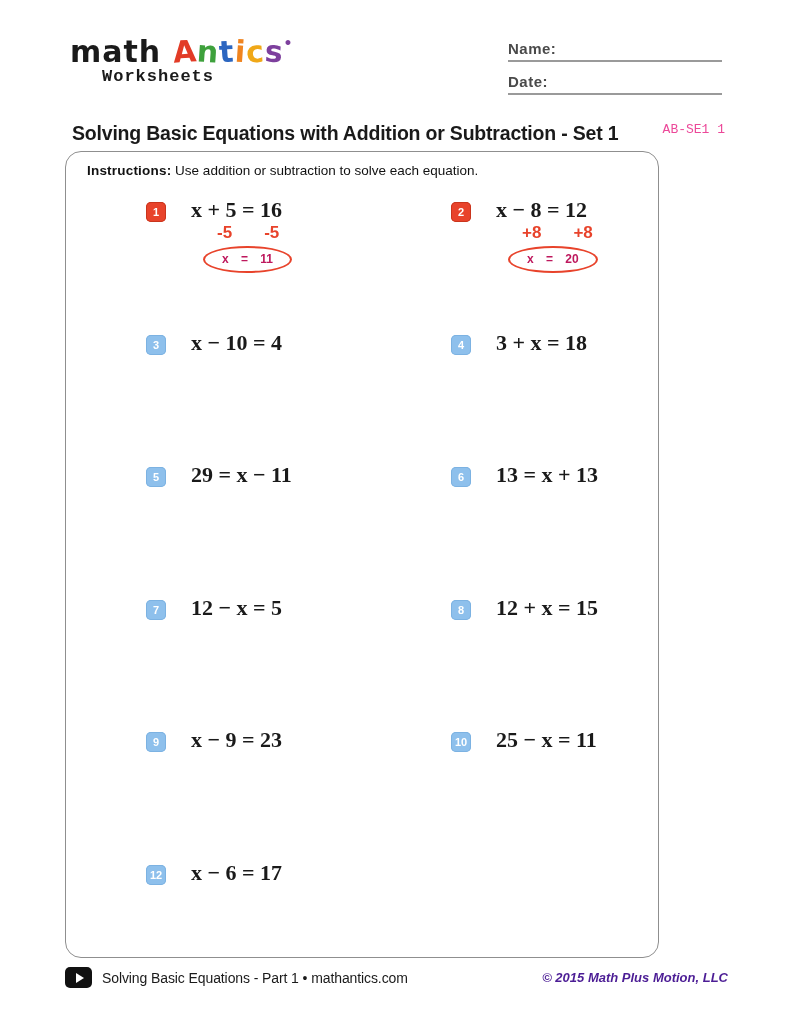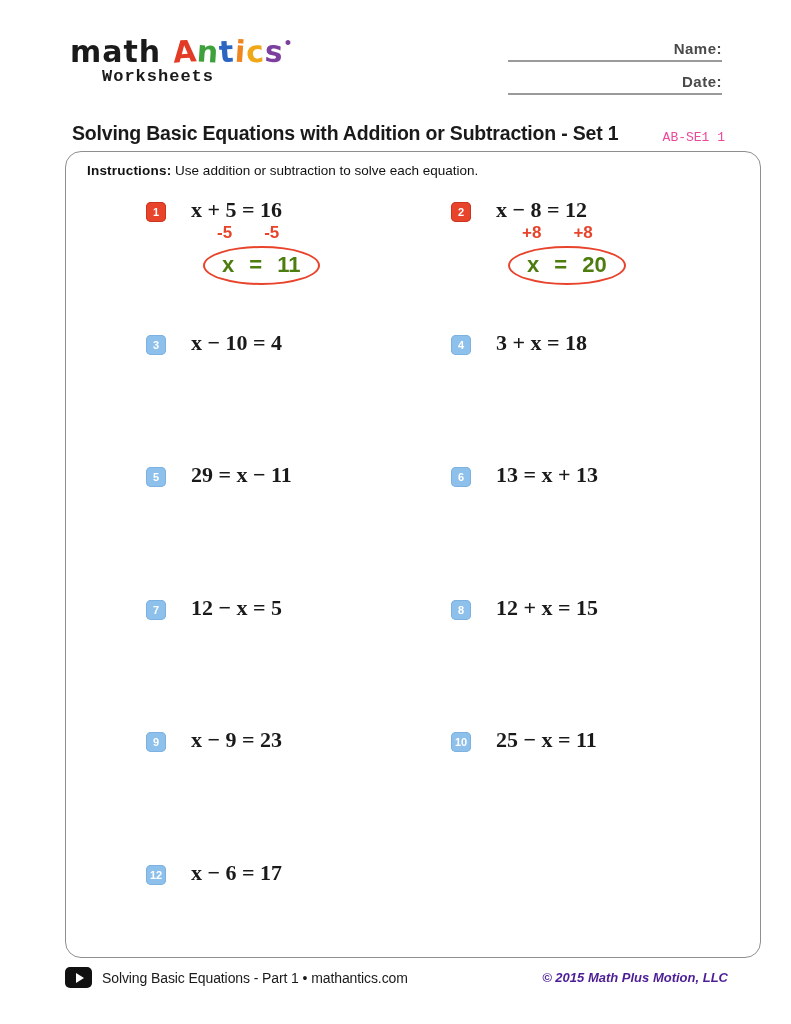--- a/index.html
+++ b/index.html
@@ -10,48 +10,48 @@
   
   .header { display:flex; justify-content:space-between; padding:34px 69px 0 70px; }
   .logo-main { font-family:"DejaVu Sans", sans-serif; font-weight:bold; font-size:30px; letter-spacing:1px; }
   .logo-main .lt { display:inline-block; }
   .logo-main .tilt1 { transform:rotate(-4deg); }
   .logo-main .tilt2 { transform:rotate(4deg); }
   .tm-dot { font-size:14px; vertical-align:14px; }
   .logo-sub { font-family:Liberation Mono, monospace; font-weight:bold; font-size:17px; margin:-2px 0 0 32px; letter-spacing:1px; }
 
   .name-date { width:214px; padding-top:6px; }
-  .field { border-bottom:2px solid #9a9a9a; padding-bottom:2px; margin-bottom:11px;text-align:right; }
+  .field { border-bottom:2px solid #9a9a9a; padding-bottom:2px; margin-bottom:11px; }
   .field-label { font-weight:bold; font-size:15px; color:#4a4a4a; letter-spacing:.5px; }
 
   
-  .title-row { display:flex; align-items:flex-end; margin:16px 66px 0 72px; }
+  .title-row { display:flex; align-items:flex-start; margin:16px 66px 0 72px; }
   .page-title { font-size:19.5px; font-weight:bold; letter-spacing:-0.2px; }
   .doc-code { margin-left:auto; font-family:"Liberation Mono", monospace; font-size:13px; color:#ec4899; white-space:pre; }
 
   
-  .main-box { width:696px; margin:6px auto 0 65px; height:807px; border:1.6px solid #8f8f8f; border-radius:16px; }
+  .main-box { width:594px; margin:6px auto 0 65px; height:807px; border:1.6px solid #8f8f8f; border-radius:16px; }
   .instructions { margin:11px 0 0 21px; font-size:13.5px; color:#111; }
   .instructions b { letter-spacing:.2px; }
 
   .grid { display:grid; grid-template-columns:305px auto; margin-top:14px; }
   .cell { height:132.5px; padding:6px 0 0 80px; }
 
   .problem { display:flex; align-items:flex-start; gap:25px; }
   .badge { flex:0 0 auto; width:20px; height:20px; margin-top:4px; border-radius:5px;
            color:#fff; font-size:11px; font-weight:bold; text-align:center; line-height:20px; }
   .badge-red  { background:#e8432b; box-shadow:inset 0 0 0 1px #c9351d; }
   .badge-blue { background:#8ec0ec; box-shadow:inset 0 0 0 1px #7cb2e2; }
 
   .eq { font-family:"Liberation Serif", serif; font-weight:bold; font-size:22px; line-height:1.1; white-space:nowrap; }
 
   .work { display:flex; gap:32px; margin:1px 0 0 26px;
           color:#e8432b; font-weight:bold; font-size:17px; }
   .oval { display:inline-block; margin:3px 0 0 12px; border:2.5px solid #e8432b; border-radius:50%;
-          padding:4px 17px 5px; color:#4d7c0f; font-weight:bold; font-size:22px; word-spacing:9px; white-space:nowrap; }
+          padding:4px 17px 5px; color:#be185d; font-weight:bold; font-size:12px; word-spacing:9px; white-space:nowrap; }
 
   
   .footer { display:flex; align-items:center; width:663px; margin:9px 0 0 65px; }
   .play-icon { width:27px; height:21px; background:#111; border-radius:5px;
                display:flex; align-items:center; justify-content:center; }
   .play-tri { width:0; height:0; border-top:5px solid transparent; border-bottom:5px solid transparent;
               border-left:8px solid #fff; margin-left:2px; }
   .footer-title { margin-left:10px; font-weight:normal; font-size:14px; letter-spacing:-0.1px; }
   .copyright { margin-left:auto; font-style:italic; font-weight:bold; font-size:13px; color:#4c1d95; }
 </style>

